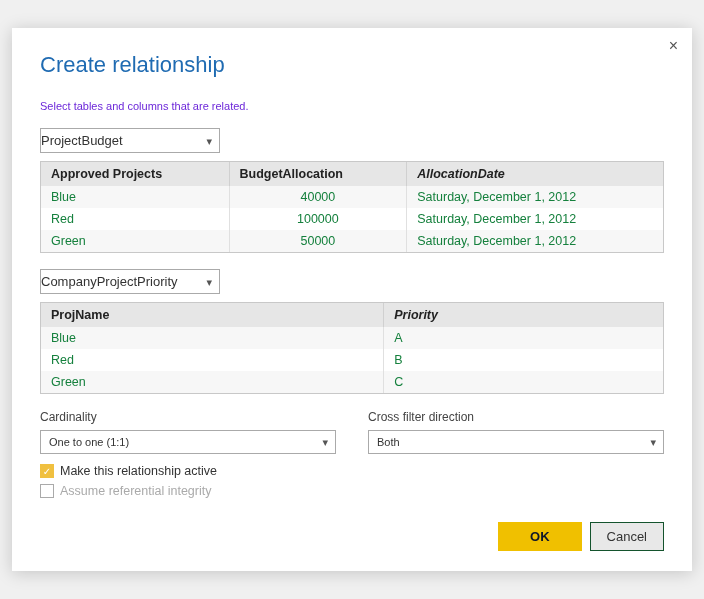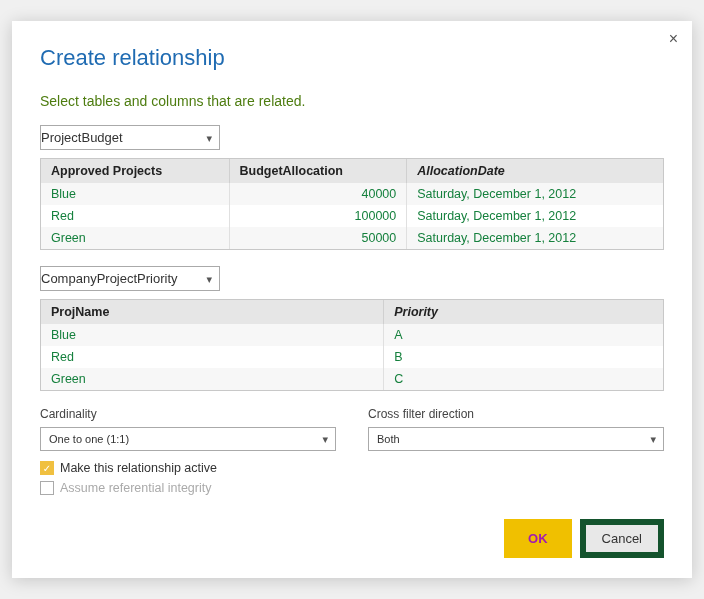--- a/index.html
+++ b/index.html
@@ -32,22 +32,22 @@
       color: #555;
       line-height: 1;
     }
     .dialog-title {
       font-size: 22px;
       font-weight: 300;
       color: #1f6bb2;
       margin-bottom: 22px;
     }
     .dialog-subtitle {
-      font-size: 14px;
-      color: #4d7c0f;
+      font-size: 11px;
+      color: #6d28d9;
       margin-bottom: 16px;
     }
     .dropdown-wrapper {
       position: relative;
       display: inline-block;
       margin-bottom: 8px;
     }
     .dropdown-select {
       appearance: none;
       -webkit-appearance: none;
@@ -102,21 +102,21 @@
     .data-table tbody td:last-child {
       border-right: none;
     }
     .data-table tbody tr:nth-child(odd) {
       background: #f7f7f7;
     }
     .data-table tbody tr:nth-child(even) {
       background: #ffffff;
     }
     .data-table .col-num {
-      text-align: right;
+      text-align: center;
     }
     .bottom-section {
       display: flex;
       gap: 32px;
       margin-top: 4px;
     }
     .bottom-left, .bottom-right {
       flex: 1;
     }
     .section-label {
@@ -177,32 +177,32 @@
       flex-shrink: 0;
     }
     .footer {
       display: flex;
       justify-content: flex-end;
       gap: 8px;
       margin-top: 18px;
     }
     .btn-ok {
       background: #f0c000;
-      color: #a21caf;
+      color: #0f172a;
       border: none;
-      padding: 6px 24px;
+      padding: 6px 32px;
       font-size: 13px;
       font-weight: 600;
       cursor: pointer;
       min-width: 60px;
     }
     .btn-cancel {
       background: #e8e8e8;
       color: #333;
-      border: 6px solid #14532d;
+      border: 1px solid #14532d;
       padding: 6px 16px;
       font-size: 13px;
       cursor: pointer;
       min-width: 60px;
     }
   </style>
 </head>
 <body>
 
 <div class="dialog">

